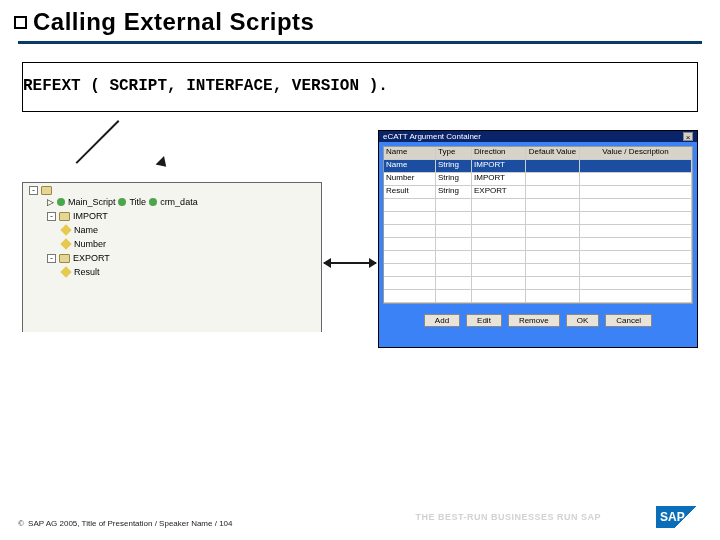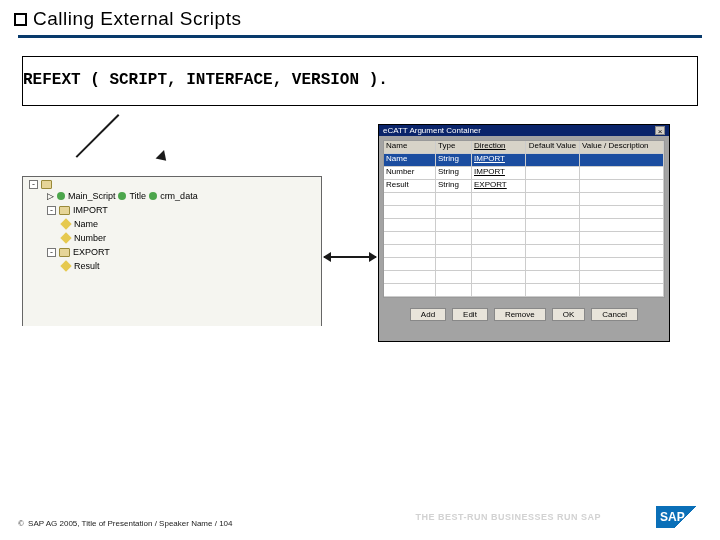--- a/index.html
+++ b/index.html
@@ -17,22 +17,22 @@
     align-items: center;
     padding: 8px 0 0 14px;
     gap: 6px;
   }
   .title-square {
     width: 13px; height: 13px;
     border: 2px solid #000;
     background: #fff;
   }
   .title-text {
-    font-weight: 400;
-    font-size: 19px;
+    font-weight: 700;
+    font-size: 24px;
     letter-spacing: 0.5px;
     font-family: Arial Black, Arial, sans-serif;
   }
   .rule {
     height: 3px;
     background: #083a6b;
     margin: 5px 18px 0 18px;
   }
 
   .code-box {
@@ -107,23 +107,23 @@
   .yellow-diamond {
     width:8px; height:8px; background:#e6c94f;
     transform: rotate(45deg); display:inline-block;
     margin:0 1px;
   }
 
   
   .dialog {
     position: absolute;
     left: 378px; top: 18px;
-    width: 292px; height: 218px;
+    width: 320px; height: 218px;
     border: 1px solid #000;
-    background: #a3a3a3;
+    background: #3b82f6;
     font-size: 8px;
     font-family: Tahoma, Arial, sans-serif;
   }
   .dialog-titlebar {
     background: #0a246a;
     color: #fff;
     padding: 1px 4px;
     display:flex; justify-content:space-between; align-items:center;
     font-size: 8px;
   }
@@ -133,21 +133,21 @@
     border:1px solid #888;
   }
   .grid {
     margin: 4px;
     background:#fff;
     border:1px solid #999;
   }
   .gh { background:#d7d3c8; }
   .grid-row { display:flex; height:13px; border-bottom:1px solid #ccc; }
   .gc { border-right:1px solid #ccc; padding:0 2px; overflow:hidden; }
-  .c1{width:52px;} .c2{width:36px;} .c3{width:54px;text-decoration:underline;} .c4{width:54px;text-align:center;} .c5{width:44px;flex:1;}
+  .c1{width:52px;} .c2{width:36px;} .c3{width:54px;} .c4{width:54px;text-align:center;} .c5{width:44px;flex:1;text-align:center;}
   .grid .sel { background:#1b4da0; color:#fff; }
   .dlg-buttons {
     display:flex; justify-content:center; gap:6px;
     padding:6px 0 4px 0;
   }
   .dlg-btn {
     font-size:8px; padding:1px 10px;
     background:#e8e4da; border:1px solid #888;
   }
 

